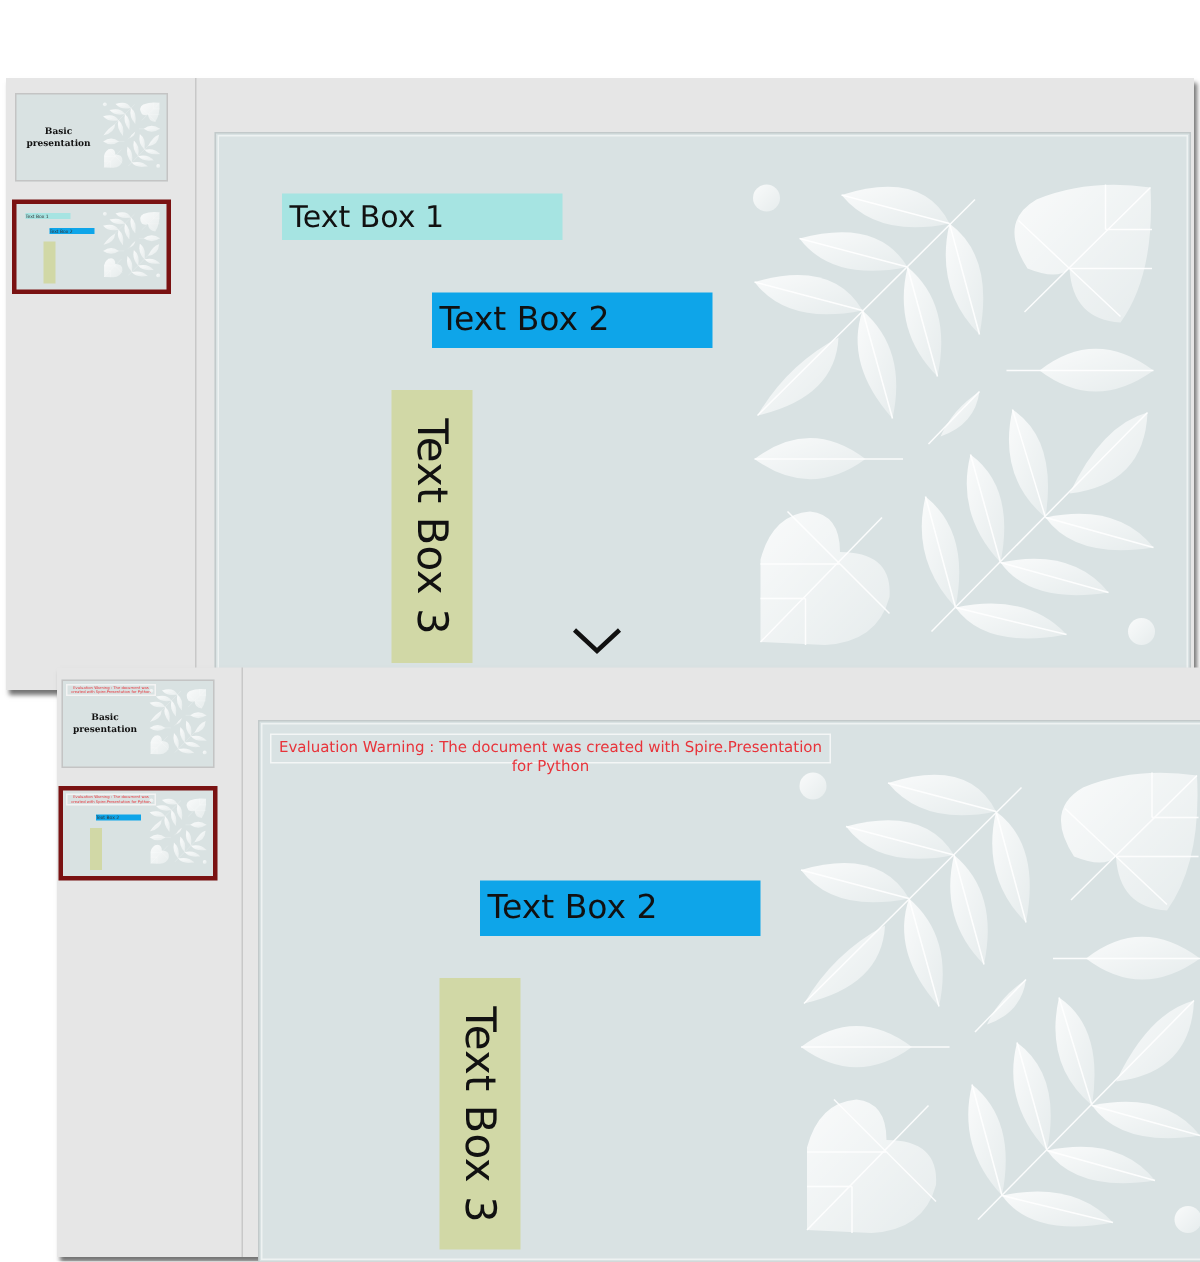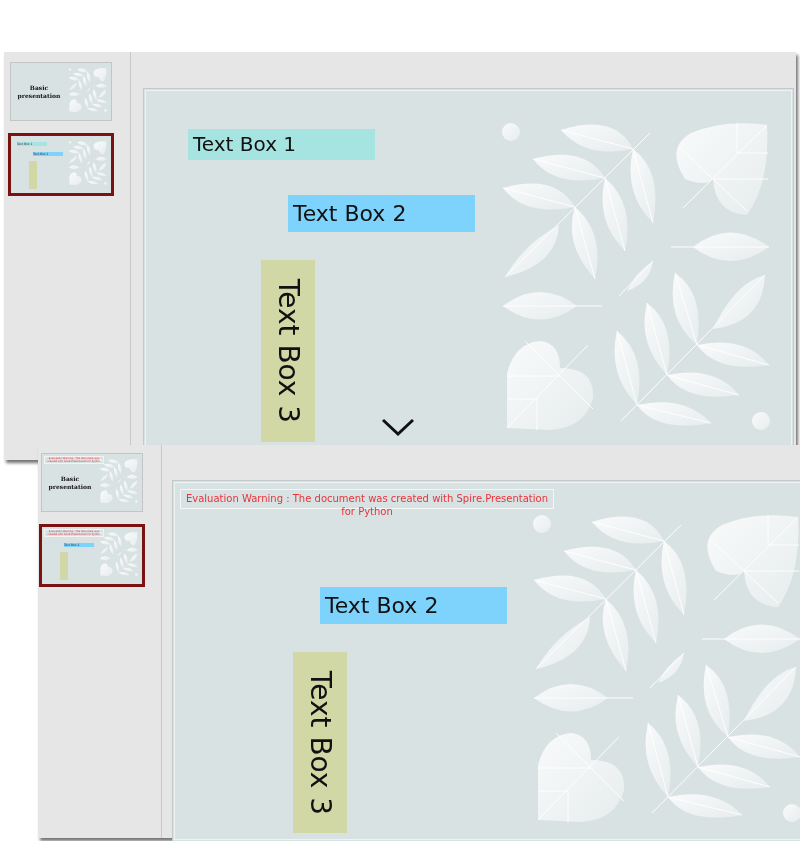--- a/index.html
+++ b/index.html
@@ -5,21 +5,21 @@
   html, body { margin:0; padding:0; }
   body { width:800px; height:841px; background:#ffffff; position:relative; overflow:hidden; font-family:"DejaVu Sans", sans-serif; }
   .panel { position:absolute; background:#e6e6e6; box-shadow: 2px 3px 3px rgba(0,0,0,0.55); }
   .sidebar-divider { position:absolute; top:0; bottom:0; width:1px; background:#c8c8c8; }
   .thumb { position:absolute; background:#d9e2e2; border:1px solid #c4c4c4; overflow:hidden; }
   .thumb.selected { border:3px solid #7a1212; }
   .slide { position:absolute; background:#d9e2e3; border:1px solid #c2c9ca; overflow:hidden; }
   .slide .inset { position:absolute; left:1px; top:1px; right:1px; bottom:1px; border:1px solid #eef2f2; pointer-events:none; }
   .tb { position:absolute; font-family:"DejaVu Sans", sans-serif; color:#111; white-space:nowrap; }
   .tb1 { background:#a6e4e2; }
-  .tb2 { background:#7dd3fc; }
+  .tb2 { background:#0ea5e9; }
   .tb3 { background:#d1d8a6; }
   .tb3 span { position:absolute; left:50%; top:50%; transform: translate(-50%,-50%) rotate(90deg); transform-origin:center; white-space:nowrap; }
   .leaves { position:absolute; }
   .warning { position:absolute; color:#e8333a; text-align:center; border:1px solid #f4f6f6; font-size:10px; line-height:13px; }
   .chev { position:absolute; }
   .thumb-title { position:absolute; font-family:"DejaVu Serif", serif; font-size:6px; line-height:8px; color:#111; text-align:center; font-weight:bold; }
   .mini-tb { position:absolute; font-size:3px; line-height:4px; color:#333; white-space:nowrap; overflow:hidden; }
   .mini-warn { position:absolute; color:#e8333a; font-size:2.5px; line-height:3px; text-align:center; border:0.5px solid #f3f3f3; }
 </style>
 </head>

